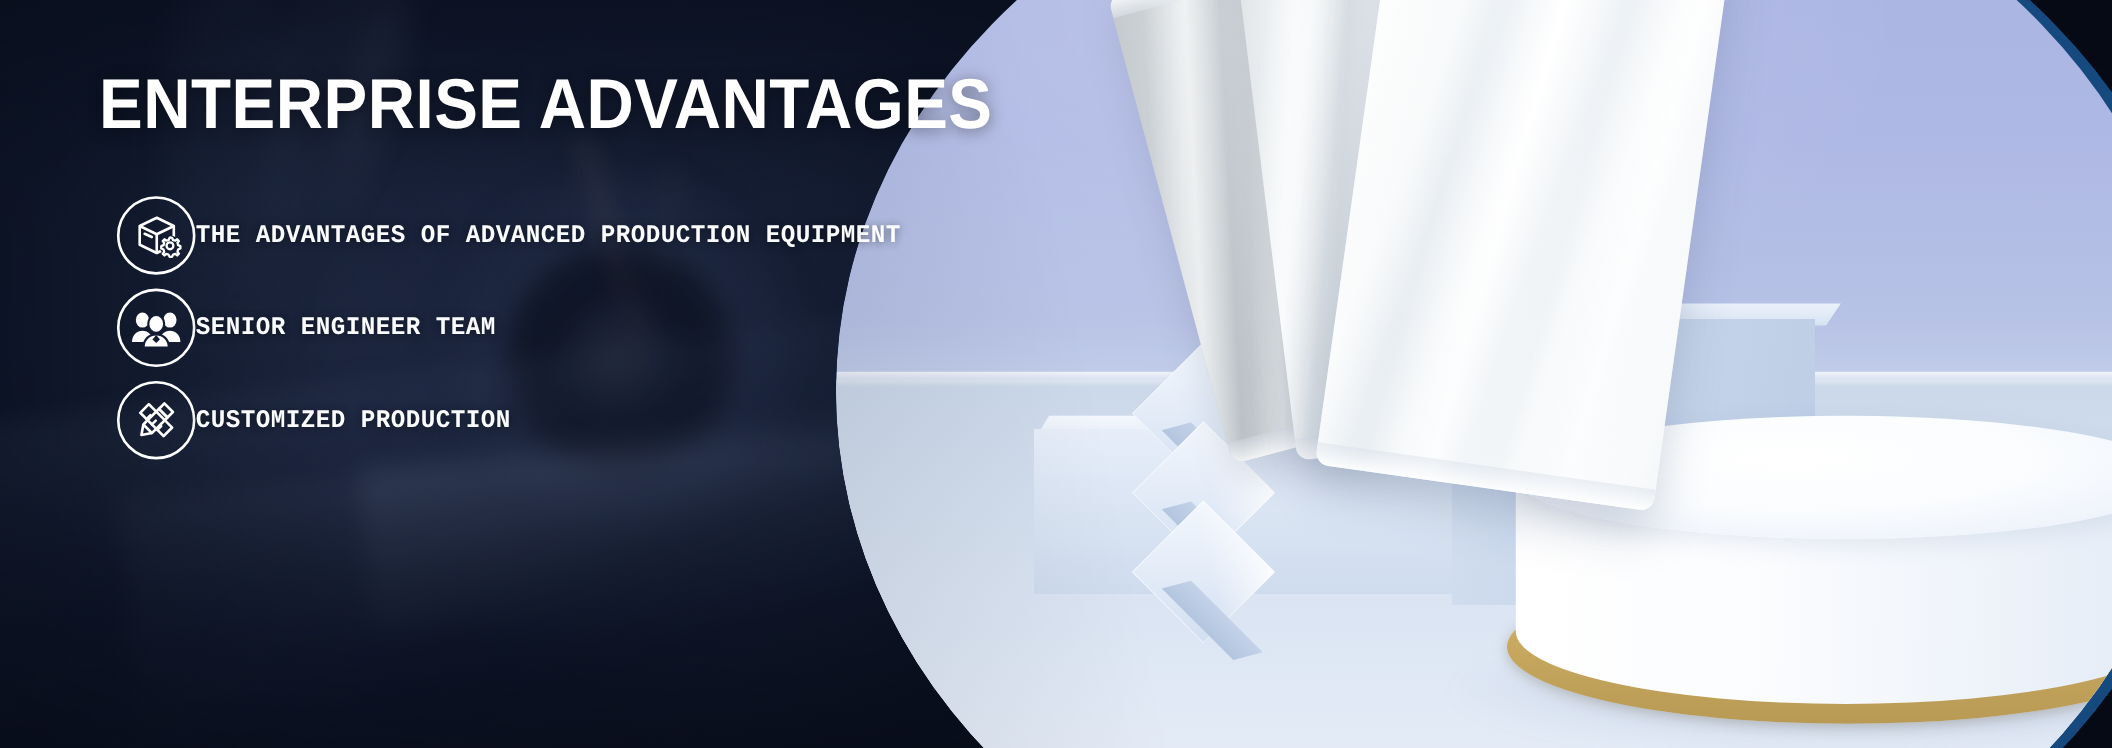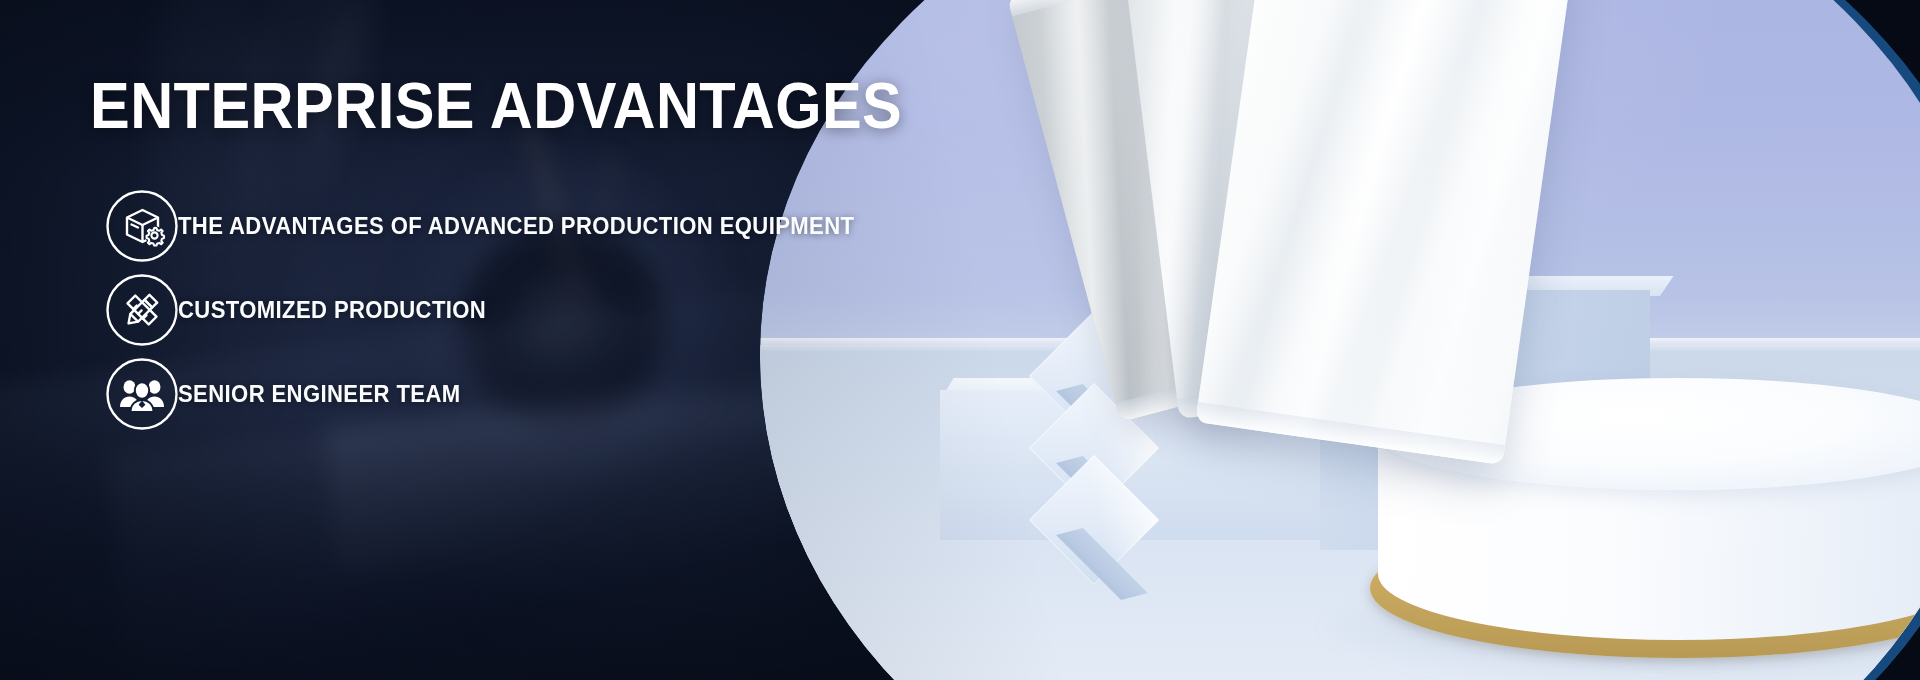--- a/index.html
+++ b/index.html
@@ -53,39 +53,40 @@
     background:linear-gradient(160deg, rgba(150,164,198,.20), rgba(40,52,82,0) 70%);border-radius:10px;}
   .bp-glow{position:absolute;left:1280px;top:-60px;width:420px;height:300px;
     background:radial-gradient(ellipse at 50% 50%, rgba(70,88,134,.22), transparent 70%);}
   
   .bg-vignette{position:absolute;inset:0;
     background:
       linear-gradient(90deg, rgba(6,11,22,.58) 0%, rgba(8,13,26,.26) 16%, rgba(8,13,26,.10) 40%, rgba(7,12,24,.50) 72%, rgba(6,10,20,.80) 100%),
       linear-gradient(180deg, rgba(7,12,24,.55) 0%, rgba(0,0,0,0) 26%, rgba(0,0,0,0) 62%, rgba(5,9,19,.62) 100%);}
 
   
-  .content{position:absolute;left:0;top:12px;width:900px;height:500px;}
+  .content{position:absolute;left:0;top:0;width:900px;height:500px;}
 
   .title{
     position:absolute;left:90px;top:62px;
     color:#ffffff;
     font-family:"Liberation Sans", sans-serif;
     font-size:64px;font-weight:700;line-height:1;
     letter-spacing:.5px;
     transform:scaleX(.93);transform-origin:left center;
     text-shadow:0 2px 14px rgba(0,0,0,.42);
     white-space:nowrap;
   }
 
   .features{position:absolute;left:0;top:172px;width:900px;}
   .feature{
     position:relative;
     display:flex;align-items:center;
     height:84px;
     padding-left:105px;
+    font-family:Liberation Mono, monospace;
   }
   .f-icon{
     position:absolute;left:105px;top:50%;transform:translateY(-50%);
     width:74px;height:74px;flex:0 0 74px;
   }
   .f-icon svg{display:block;width:74px;height:74px;}
   .f-label{
     margin-left:73px;
     color:#fbfcfe;
     font-size:23px;
@@ -314,51 +315,51 @@
         </span>
         <span class="f-label">THE ADVANTAGES OF ADVANCED PRODUCTION EQUIPMENT</span>
       </div>
 
 
       <div class="feature">
         <span class="f-icon">
           <svg viewBox="0 0 74 74" fill="none" xmlns="http://www.w3.org/2000/svg">
             <circle cx="37" cy="37" r="34.5" stroke="#ffffff" stroke-width="2.4"></circle>
 
+            <ellipse cx="24.5" cy="30" rx="6" ry="6.8" fill="#ffffff"></ellipse>
+            <path d="M15 50 c0-6.6 4.4-10.4 9.5-10.4 c5.1 0 9.5 3.8 9.5 10.4 Z" fill="#ffffff"></path>
+
+            <ellipse cx="49.5" cy="30" rx="6" ry="6.8" fill="#ffffff"></ellipse>
+            <path d="M40 50 c0-6.6 4.4-10.4 9.5-10.4 c5.1 0 9.5 3.8 9.5 10.4 Z" fill="#ffffff"></path>
+
+            <ellipse cx="37" cy="33.5" rx="7.2" ry="8.2" fill="#ffffff" stroke="#141d36" stroke-width="2"></ellipse>
+            <path d="M25.5 55 c0-7.6 5.2-12 11.5-12 c6.3 0 11.5 4.4 11.5 12 Z" fill="#ffffff" stroke="#141d36" stroke-width="2"></path>
+            <path d="M37 43.5 l-3.4 4.2 3.4 3.2 3.4-3.2 Z" fill="#141d36"></path>
+          </svg>
+        </span>
+        <span class="f-label">SENIOR ENGINEER TEAM</span>
+      </div>
+
+      <div class="feature">
+        <span class="f-icon">
+          <svg viewBox="0 0 74 74" fill="none" xmlns="http://www.w3.org/2000/svg">
+            <circle cx="37" cy="37" r="34.5" stroke="#ffffff" stroke-width="2.4"></circle>
+
             <g transform="rotate(45 37 37)">
               <path d="M31.5 21 h11 v7 h-11 Z" stroke="#ffffff" stroke-width="2.4" stroke-linejoin="round"></path>
               <path d="M31.5 28 h11 v20 h-11 Z" stroke="#ffffff" stroke-width="2.4" stroke-linejoin="round"></path>
               <path d="M31.5 48 L37 56 L42.5 48" stroke="#ffffff" stroke-width="2.4" stroke-linejoin="round"></path>
             </g>
 
             <g transform="rotate(-45 37 37)">
               <path d="M31.5 22 h11 v30 h-11 Z" stroke="#ffffff" stroke-width="2.4" stroke-linejoin="round"></path>
               <path d="M31.5 30 h5" stroke="#ffffff" stroke-width="2.2" stroke-linecap="round"></path>
               <path d="M31.5 37 h5" stroke="#ffffff" stroke-width="2.2" stroke-linecap="round"></path>
               <path d="M31.5 44 h5" stroke="#ffffff" stroke-width="2.2" stroke-linecap="round"></path>
             </g>
           </svg>
         </span>
         <span class="f-label">CUSTOMIZED PRODUCTION</span>
       </div>
 
-      <div class="feature">
-        <span class="f-icon">
-          <svg viewBox="0 0 74 74" fill="none" xmlns="http://www.w3.org/2000/svg">
-            <circle cx="37" cy="37" r="34.5" stroke="#ffffff" stroke-width="2.4"></circle>
-
-            <ellipse cx="24.5" cy="30" rx="6" ry="6.8" fill="#ffffff"></ellipse>
-            <path d="M15 50 c0-6.6 4.4-10.4 9.5-10.4 c5.1 0 9.5 3.8 9.5 10.4 Z" fill="#ffffff"></path>
-
-            <ellipse cx="49.5" cy="30" rx="6" ry="6.8" fill="#ffffff"></ellipse>
-            <path d="M40 50 c0-6.6 4.4-10.4 9.5-10.4 c5.1 0 9.5 3.8 9.5 10.4 Z" fill="#ffffff"></path>
-
-            <ellipse cx="37" cy="33.5" rx="7.2" ry="8.2" fill="#ffffff" stroke="#141d36" stroke-width="2"></ellipse>
-            <path d="M25.5 55 c0-7.6 5.2-12 11.5-12 c6.3 0 11.5 4.4 11.5 12 Z" fill="#ffffff" stroke="#141d36" stroke-width="2"></path>
-            <path d="M37 43.5 l-3.4 4.2 3.4 3.2 3.4-3.2 Z" fill="#141d36"></path>
-          </svg>
-        </span>
-        <span class="f-label">SENIOR ENGINEER TEAM</span>
-      </div>
-
     </div>
   </div>
 </div>
 
 </body></html>

